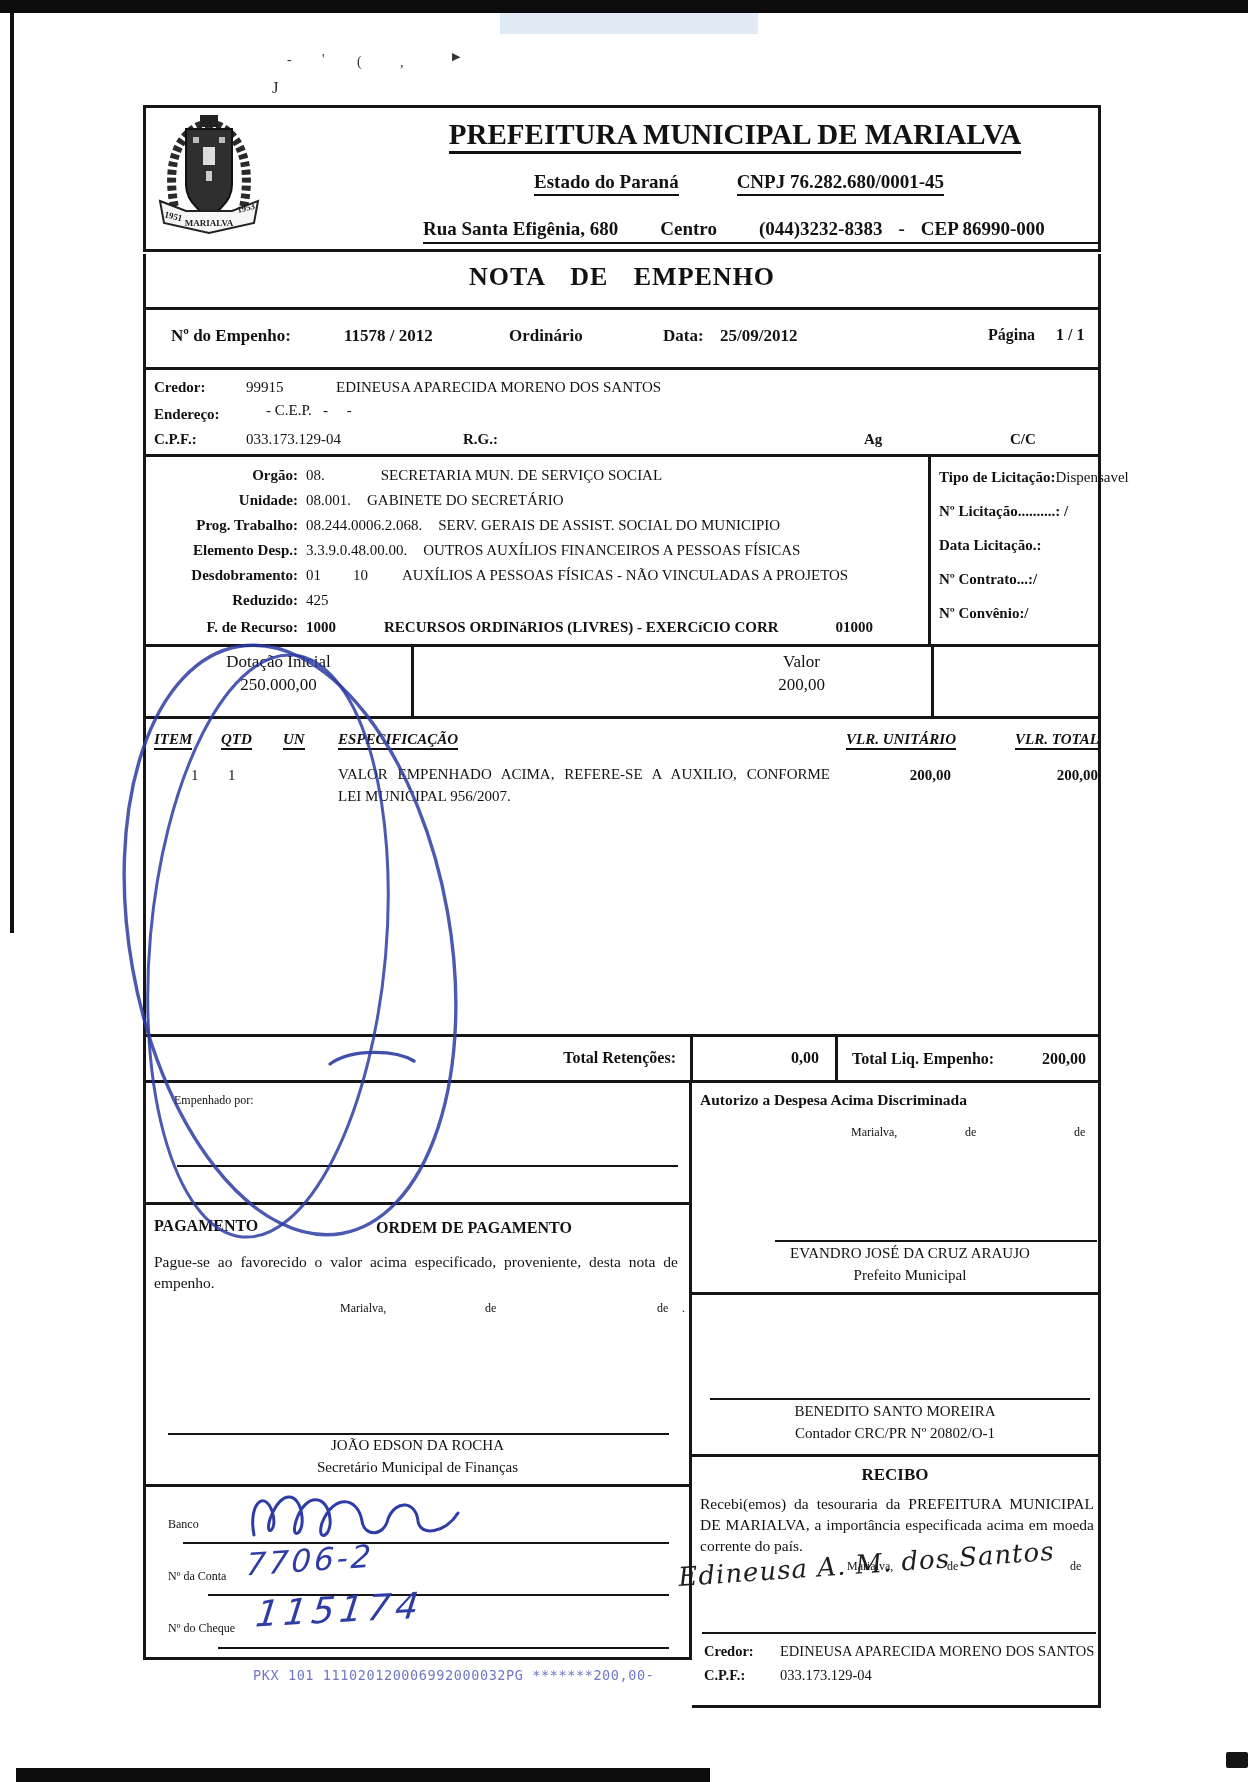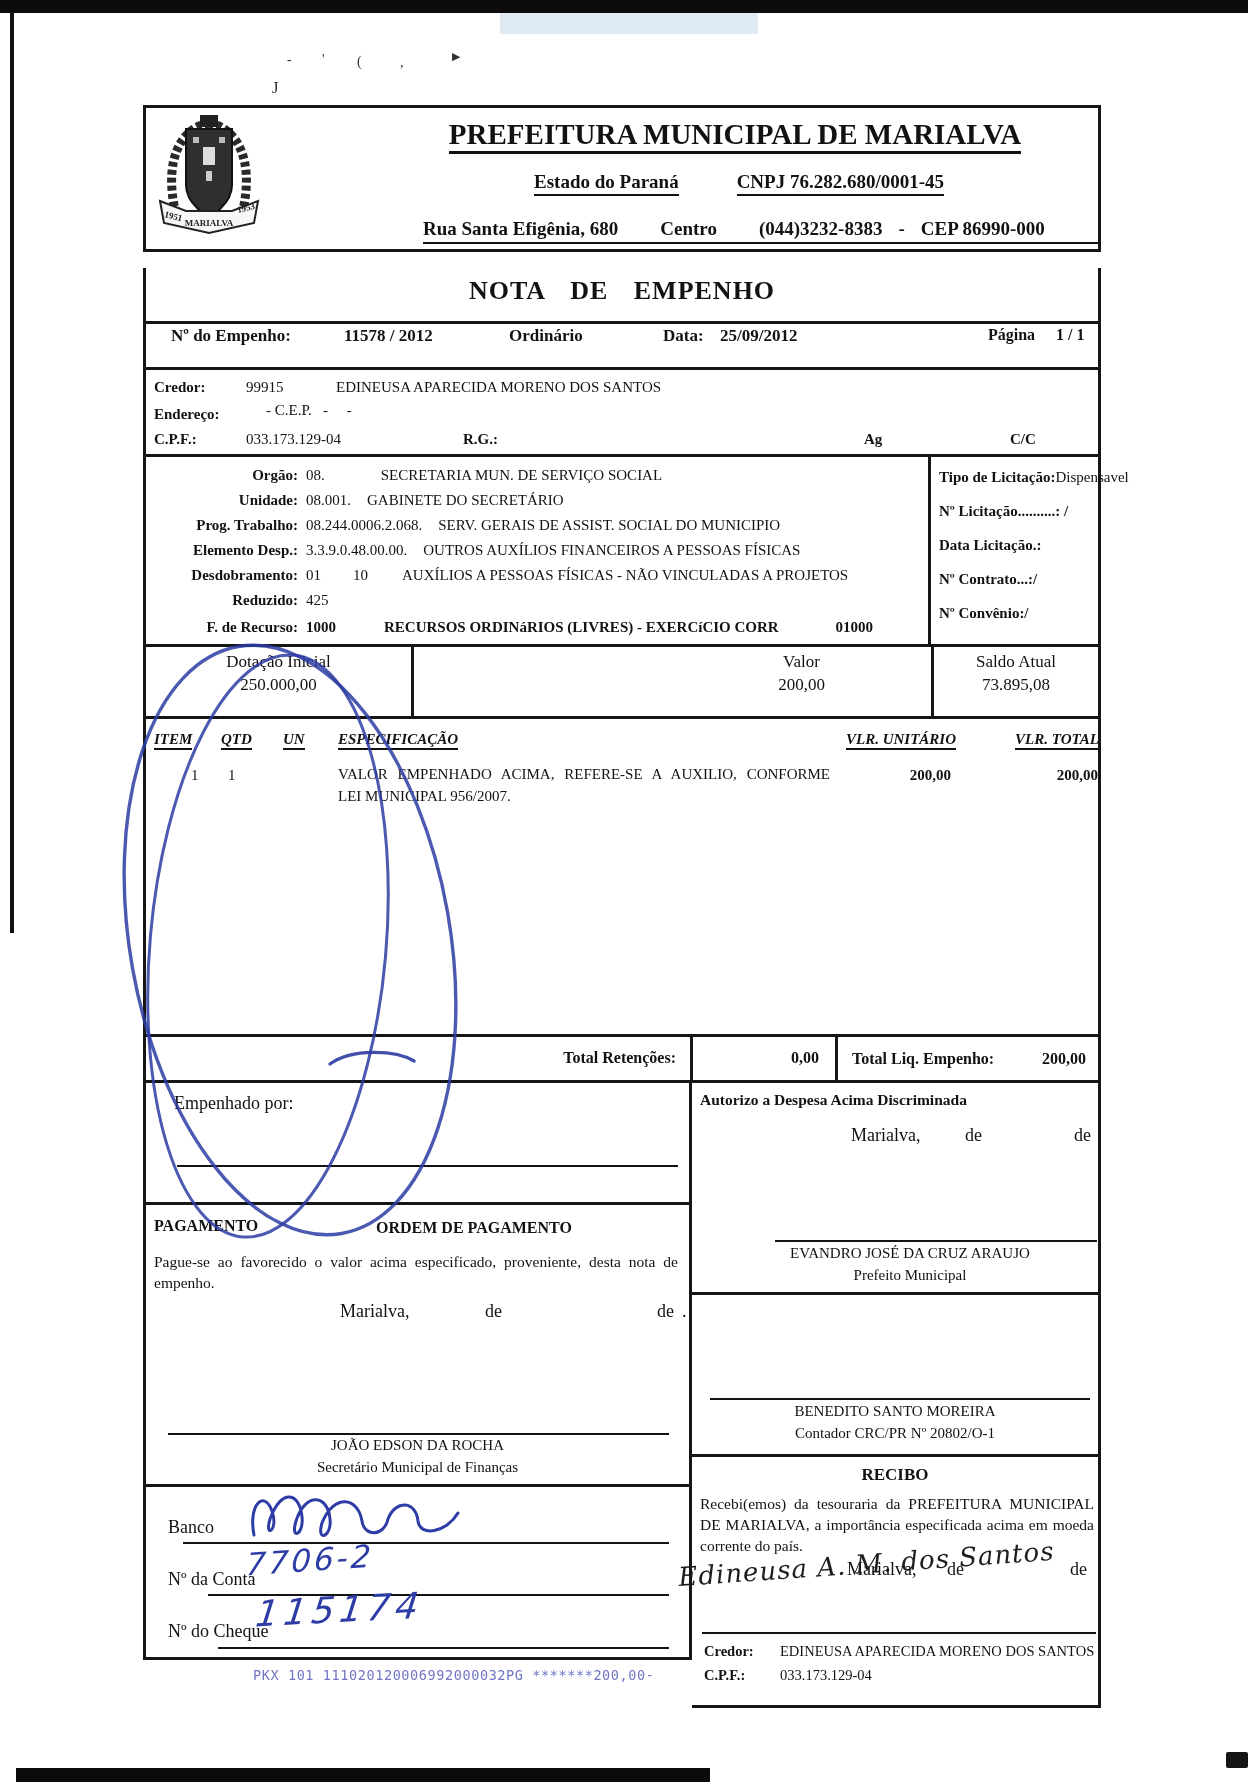--- a/index.html
+++ b/index.html
@@ -12,21 +12,21 @@
   #bar-top{left:0;top:0;width:1248px;height:13px;background:#0c0c0c}
   #edge-left{left:10px;top:13px;width:4px;height:920px;background:#111}
   #bar-bottom{left:16px;top:1768px;width:694px;height:14px;background:#0c0c0c}
   #mark-br{left:1226px;top:1752px;width:22px;height:16px;background:#151515;border-radius:2px}
   #blue-patch{left:500px;top:0;width:258px;height:34px;background:#d9e6f2;opacity:.85}
   .speck{color:#333;font-size:14px}
   
   #form{left:143px;top:105px;width:958px;height:1600px}
   .sec{position:absolute;left:0;width:958px;border-left:3px solid #161616;border-right:3px solid #161616;border-bottom:3px solid #161616}
   #sec-header{top:0;height:147px;border-top:3px solid #161616}
-  #sec-band{top:163px;height:56px}
+  #sec-band{top:149px;height:56px}
   #sec-empenho{top:203px;height:62px}
   #sec-credor{top:265px;height:87px}
   #sec-budget{top:352px;height:190px}
   #sec-dotacao{top:542px;height:72px}
   #sec-items{top:614px;height:318px}
   #sec-totals{top:932px;height:46px}
   
   #logo{left:10px;top:5px}
   #h-title{left:228px;top:10px;width:722px;text-align:center;font-size:29px;font-weight:bold}
   #h-title span{border-bottom:3px solid #111;padding-bottom:1px}
@@ -72,21 +72,21 @@
   #tcell2{width:145px;text-align:right;padding-right:16px;border-right:3px solid #161616;height:100%;line-height:42px}
   #tcell3{flex:1;display:flex;justify-content:space-between;padding:0 12px 0 14px;line-height:42px}
   
   #bottom{position:absolute;left:0;top:978px;width:958px;display:flex;align-items:flex-start}
   #colL{width:549px;border-left:3px solid #161616;border-right:3px solid #161616;border-bottom:3px solid #161616}
   #colR{width:409px;border-right:3px solid #161616;border-bottom:3px solid #161616}
   .box{position:relative;border-bottom:3px solid #161616}
   .box:last-child{border-bottom:0}
   #boxL1{height:122px}#boxL2{height:282px}#boxL3{height:170px}
   #boxR1{height:212px}#boxR2{height:162px}#boxR3{height:248px}
-  .t15{font-size:18px}
+  .t15{font-size:12px}
   .sig-line{position:absolute;height:0;border-top:2px solid #141414}
   .cname{position:absolute;width:100%;text-align:center;font-size:15px}
   .para{position:absolute;font-size:15.5px;line-height:21px;text-align:justify}
   
   .hand{font-family:"DejaVu Sans",sans-serif;font-style:italic;color:#2e3da6;white-space:nowrap}
   #hw-conta{left:100px;top:55px;font-size:31px;letter-spacing:3px;transform:rotate(-4deg) skewX(-8deg)}
   #hw-cheque{left:110px;top:102px;font-size:36px;letter-spacing:5px;transform:rotate(-3deg) skewX(-10deg)}
   #hw-sign{left:-14px;top:92px;font-size:26px;font-style:italic;font-family:"DejaVu Serif",serif;color:#1d1d1d;transform:rotate(-4deg);letter-spacing:1px;white-space:nowrap}
   
   #stamp{left:253px;top:1667px;font-family:"DejaVu Sans Mono",monospace;font-size:13.5px;letter-spacing:.6px;color:#7076c4;white-space:pre}
@@ -216,24 +216,20 @@
 
   <div class="sec" id="sec-dotacao">
     <div class="dcell" id="dc0">
       <span class="dh">Dotação Inicial</span>
         <span class="dv">250.000,00</span>
     </div>
     <div class="dcell" id="dc2">
       <span class="dh">Valor</span>
         <span class="dv">200,00</span>
     </div>
-    <div class="dcell" id="dc3">
-      <span class="dh">Saldo Atual</span>
-        <span class="dv">73.895,08</span>
-    </div>
   </div>
 
   <div class="sec" id="sec-items">
     <span class="ih" style="left:8px"><i>ITEM</i></span>
     <span class="ih" style="left:75px"><i>QTD</i></span>
     <span class="ih" style="left:137px"><i>UN</i></span>
     <span class="ih" style="left:192px"><i>ESPECIFICAÇÃO</i></span>
     <span class="ih" style="left:690px;width:120px;text-align:right"><i>VLR. UNITÁRIO</i></span>
     <span class="ih" style="left:843px;width:110px;text-align:right"><i>VLR. TOTAL</i></span>
 

